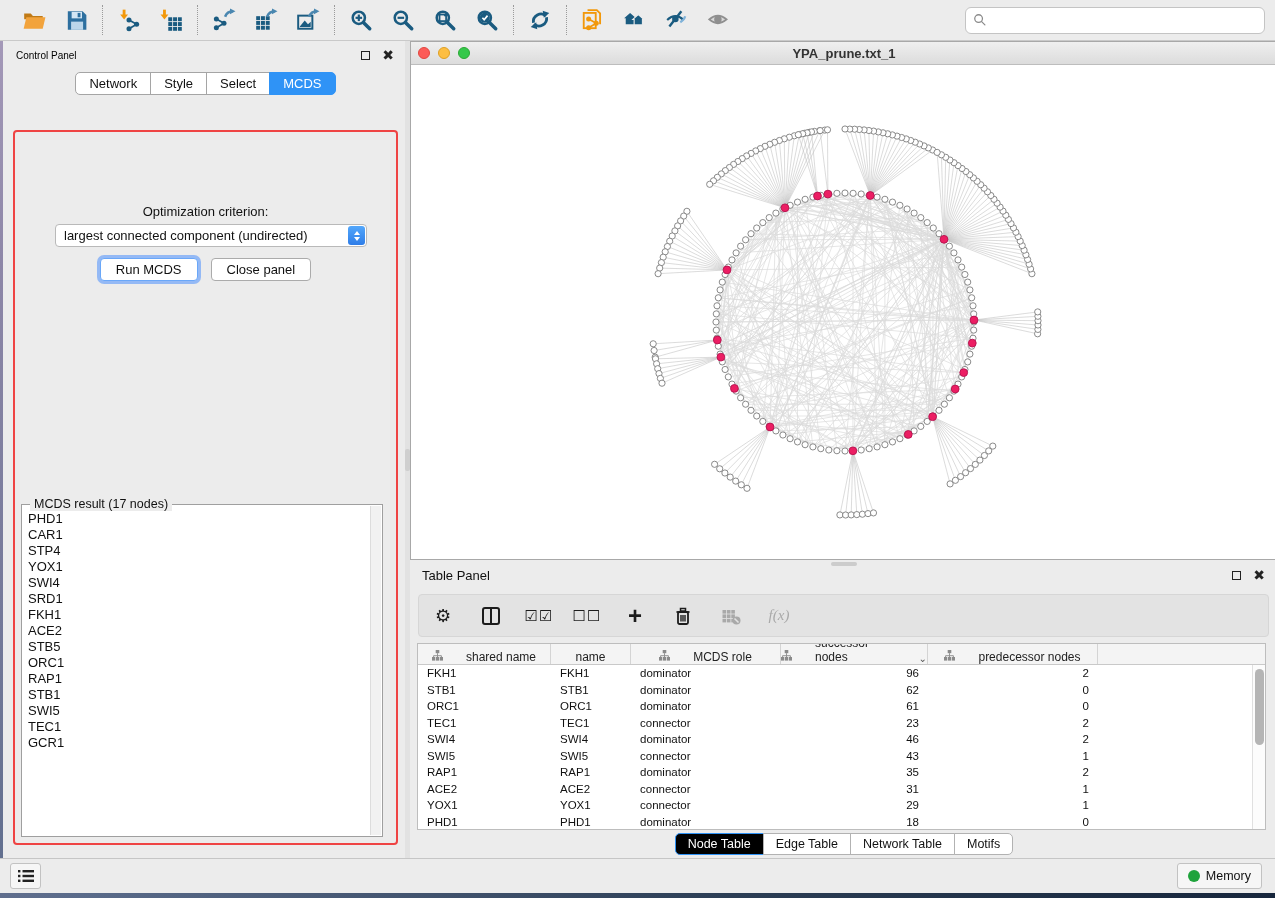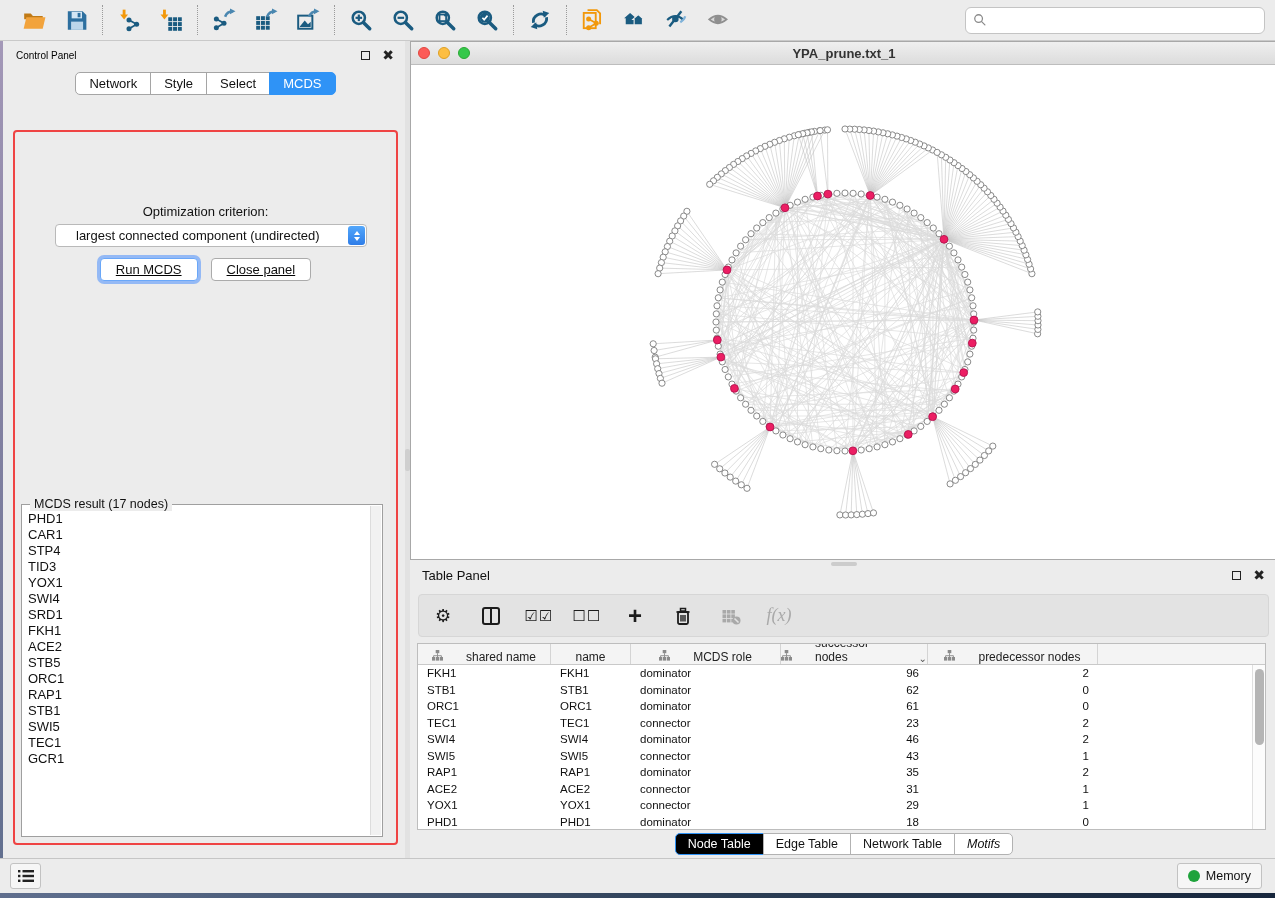--- a/index.html
+++ b/index.html
@@ -36,27 +36,27 @@
     border:2px solid #ef4444; border-radius:4px;margin-top:36px; }
   .seg-tabs { position:absolute; top:31px; left:0; right:0; display:flex; justify-content:center; z-index:2; }
   .seg-tab { font-size:13px; padding:3px 13px; background:#fff; border:1px solid #a5a5a5; margin-left:-1px;
     color:#111; cursor:pointer; }
   .seg-tab:first-child { border-radius:5px 0 0 5px; margin-left:0; }
   .seg-tab:last-child { border-radius:0 5px 5px 0; }
   .seg-tab.active { background:#2f93f6; border-color:#2f93f6; color:#fff; }
   .opt-label { position:absolute; top:72px; left:0; right:0; text-align:center; font-size:13px; color:#111; }
   .dropdown { position:absolute; top:92px; left:40px; width:312px; height:23px; background:#fff;
     border:1px solid #b9b9b9; border-radius:4px; display:flex; align-items:center; cursor:pointer; }
-  .dropdown-value { flex:1; font-size:13px; padding:0 20px; color:#111; white-space:nowrap; overflow:hidden; }
+  .dropdown-value { flex:1; font-size:13px; padding:0 8px; color:#111; white-space:nowrap; overflow:hidden; }
   .dd-stepper { width:17px; height:19px; margin-right:1px; background:linear-gradient(#53a7fb,#2e7de8);
     border-radius:3px; display:flex; flex-direction:column; align-items:center; justify-content:center; gap:2px; }
   .dd-stepper i { width:0; height:0; border-left:3.5px solid transparent; border-right:3.5px solid transparent; }
   .dd-up { border-bottom:4px solid #fff; }
   .dd-down { border-top:4px solid #fff; }
-  .btn-row { position:absolute; top:126px; left:0; right:0; display:flex; justify-content:center; gap:13px;text-decoration:underline; }
+  .btn-row { position:absolute; top:126px; left:0; right:0; display:flex; justify-content:center; gap:13px; }
   .btn { font-size:13px; padding:3px 15px; background:#fff; border:1px solid #ababab; border-radius:4px;
     color:#111; cursor:pointer; }
   .btn.focused { box-shadow:0 0 0 3px rgba(77,144,254,.55); border-color:#6aa7f8; }
   .groupbox { position:absolute; left:6px; right:13px; top:372px; bottom:6px; background:#fff;
     border:1px solid #9f9f9f; }
   .groupbox-legend { position:absolute; top:-8px; left:8px; background:#ececec; padding:0 4px;
     font-size:12.5px; color:#111; }
   .mcds-list { position:absolute; inset:6px 12px 2px 6px; overflow:hidden; }
   .mcds-item { font-size:13px; line-height:16px; color:#111; }
   .list-scroll-track { position:absolute; top:1px; bottom:1px; right:1px; width:11px; background:#f1f1f1;
@@ -83,21 +83,21 @@
   .tp-grip { position:absolute; top:2px; left:50%; width:26px; height:4px; margin-left:-13px;
     background:#cccccc; border-radius:2px; }
   .tp-titlebar { height:30px; display:flex; align-items:center; padding:0 12px; }
   .tp-title { font-size:13px; color:#111; flex:1; }
   .tp-toolbar { position:absolute; left:8px; right:9px; top:34px; height:43px; background:#e3e3e3;
     border:1px solid #d6d6d6; border-radius:4px; display:flex; align-items:center; padding:0 12px; gap:24px; }
   .tp-tool { width:24px; height:24px; display:flex; align-items:center; justify-content:center;
     cursor:pointer; font-size:18px; color:#1c1c1c; }
   .tp-tool.disabled { color:#a9a9a9; cursor:default; }
   .tp-tool svg { width:20px; height:20px; }
-  .fx { font-family:"Liberation Serif","DejaVu Serif",serif; font-style:italic; font-size:18px; }
+  .fx { font-family:"Liberation Serif","DejaVu Serif",serif; font-style:italic; font-size:15px; }
   .checks { font-size:15px; letter-spacing:1px; }
   .plus-glyph { font-size:24px; font-weight:700; line-height:1; }
 
   .data-table { position:absolute; left:7px; right:12px; top:83px; bottom:28px; background:#fff;
     border:1px solid #bdbdbd; }
   .thead { display:flex; height:21px; background:#f4f4f4; border-bottom:1px solid #c9c9c9; }
   .th { display:flex; align-items:flex-end; justify-content:center; gap:23px; font-size:12px; color:#222;
     border-right:1px solid #d4d4d4; cursor:pointer; overflow:hidden; }
   .th svg { width:11px; height:11px; flex:none; }
   .sort-chevron { font-size:10px; color:#555; }
@@ -106,21 +106,21 @@
   .td { font-size:11.5px; color:#111; padding:0 9px; overflow:hidden; white-space:nowrap; }
   .td.num { text-align:right; }
   .table-scrollbar { position:absolute; top:21px; bottom:0; right:0; width:13px; background:#fcfcfc;
     border-left:1px solid #e0e0e0; }
   .table-thumb { position:absolute; top:4px; left:2px; width:9px; height:76px; background:#b5b5b5; border-radius:5px; }
 
   .tp-tabs { position:absolute; bottom:3px; left:0; right:0; display:flex; justify-content:center; }
   .tp-tab { font-size:12.5px; padding:3px 12px; background:#fff; border:1px solid #b2b2b2; margin-left:-1px;
     color:#111; cursor:pointer; }
   .tp-tab:first-child { border-radius:5px 0 0 5px; margin-left:0; }
-  .tp-tab:last-child { border-radius:0 5px 5px 0;font-style:italic; }
+  .tp-tab:last-child { border-radius:0 5px 5px 0; }
   .tp-tab.active { background:#000000; border-color:#2f93f6; color:#fff; }
 
   
   .statusbar { position:absolute; left:-3px; right:0; top:858px; height:35px; background:#ececec;
     border-top:1px solid #c6c6c6; display:flex; align-items:center; padding:0 10px; }
   .sb-left-btn { width:31px; height:26px; background:#f6f6f6; border:1px solid #c2c2c2; border-radius:3px;
     display:flex; align-items:center; justify-content:center; cursor:pointer; }
   .sb-left-btn svg { width:18px; height:14px; }
   .sb-spacer { flex:1; }
   .memory-btn { height:26px; background:#f6f6f6; border:1px solid #c2c2c2; border-radius:3px;
@@ -341,21 +341,20 @@
       <div class="btn-row">
         <button class="btn focused">Run MCDS</button>
         <button class="btn">Close panel</button>
       </div>
       <div class="groupbox">
         <span class="groupbox-legend">MCDS result (17 nodes)</span>
         <div class="mcds-list" id="mcds-list">
             <div class="mcds-item">PHD1</div>
             <div class="mcds-item">CAR1</div>
             <div class="mcds-item">STP4</div>
-            <div class="mcds-item">TID3</div>
             <div class="mcds-item">YOX1</div>
             <div class="mcds-item">SWI4</div>
             <div class="mcds-item">SRD1</div>
             <div class="mcds-item">FKH1</div>
             <div class="mcds-item">ACE2</div>
             <div class="mcds-item">STB5</div>
             <div class="mcds-item">ORC1</div>
             <div class="mcds-item">RAP1</div>
             <div class="mcds-item">STB1</div>
             <div class="mcds-item">SWI5</div>

